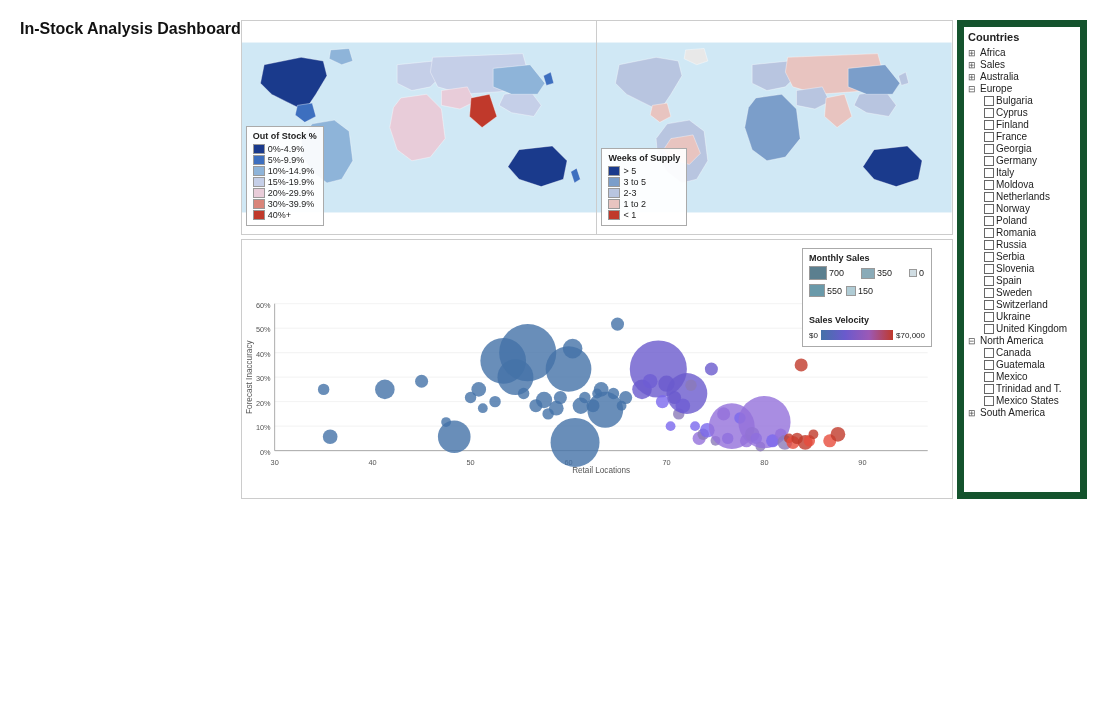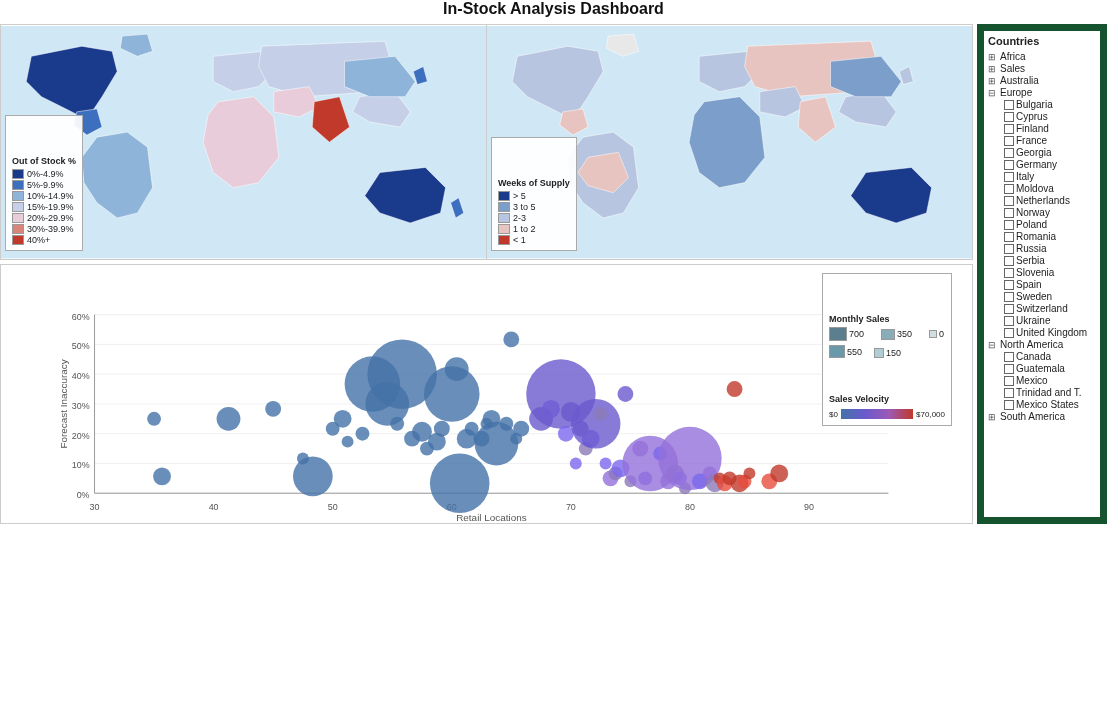--- a/index.html
+++ b/index.html
@@ -10,22 +10,22 @@
       width: 1107px;
       height: 710px;
       overflow: hidden;
       color: #222;
     }
 
     .dashboard {
       width: 1107px;
       height: 519px;
       display: flex;
-      flex-direction: column;
-      padding: 0;
+      flex-direction: row;
+      padding: 20px;
     }
 
     .title {
       text-align: center;
       font-size: 16px;
       font-weight: bold;
       margin-bottom: 6px;
       color: #111;
     }
 
@@ -70,21 +70,20 @@
       background: rgba(255,255,255,0.92);
       border: 1px solid #aaa;
       padding: 4px 6px;
       font-size: 9px;
     }
 
     .legend-title {
       font-weight: bold;
       margin-bottom: 3px;
       font-size: 9px;
-      margin-top: 36px;
     }
 
     .legend-item {
       display: flex;
       align-items: center;
       gap: 3px;
       margin-bottom: 1px;
     }
 
     .legend-color {
@@ -427,21 +426,21 @@
             </div>
             <div style="display:flex;align-items:center;gap:2px;justify-content:space-between;">
               <div style="width:14px;height:11px;background:#8aabb8;border:0.5px solid #999;"></div>
               <span>350</span>
             </div>
             <div style="display:flex;align-items:center;gap:2px;">
               <div style="width:8px;height:8px;background:#d0dde3;border:0.5px solid #999;"></div>
               <span>0</span>
             </div>
           </div>
-          <div style="display:flex;gap:12px;flex-wrap:wrap;margin-bottom:6px;align-items:flex-end;">
+          <div style="display:flex;gap:4px;flex-wrap:wrap;margin-bottom:18px;">
             <div style="display:flex;align-items:center;gap:2px;">
               <div style="width:16px;height:13px;background:#6a9aaa;border:0.5px solid #999;"></div>
               <span>550</span>
             </div>
             <div style="display:flex;align-items:center;gap:2px;">
               <div style="width:10px;height:10px;background:#b0ccd5;border:0.5px solid #999;"></div>
               <span>150</span>
             </div>
           </div>
           <div class="legend-title">Sales Velocity</div>

